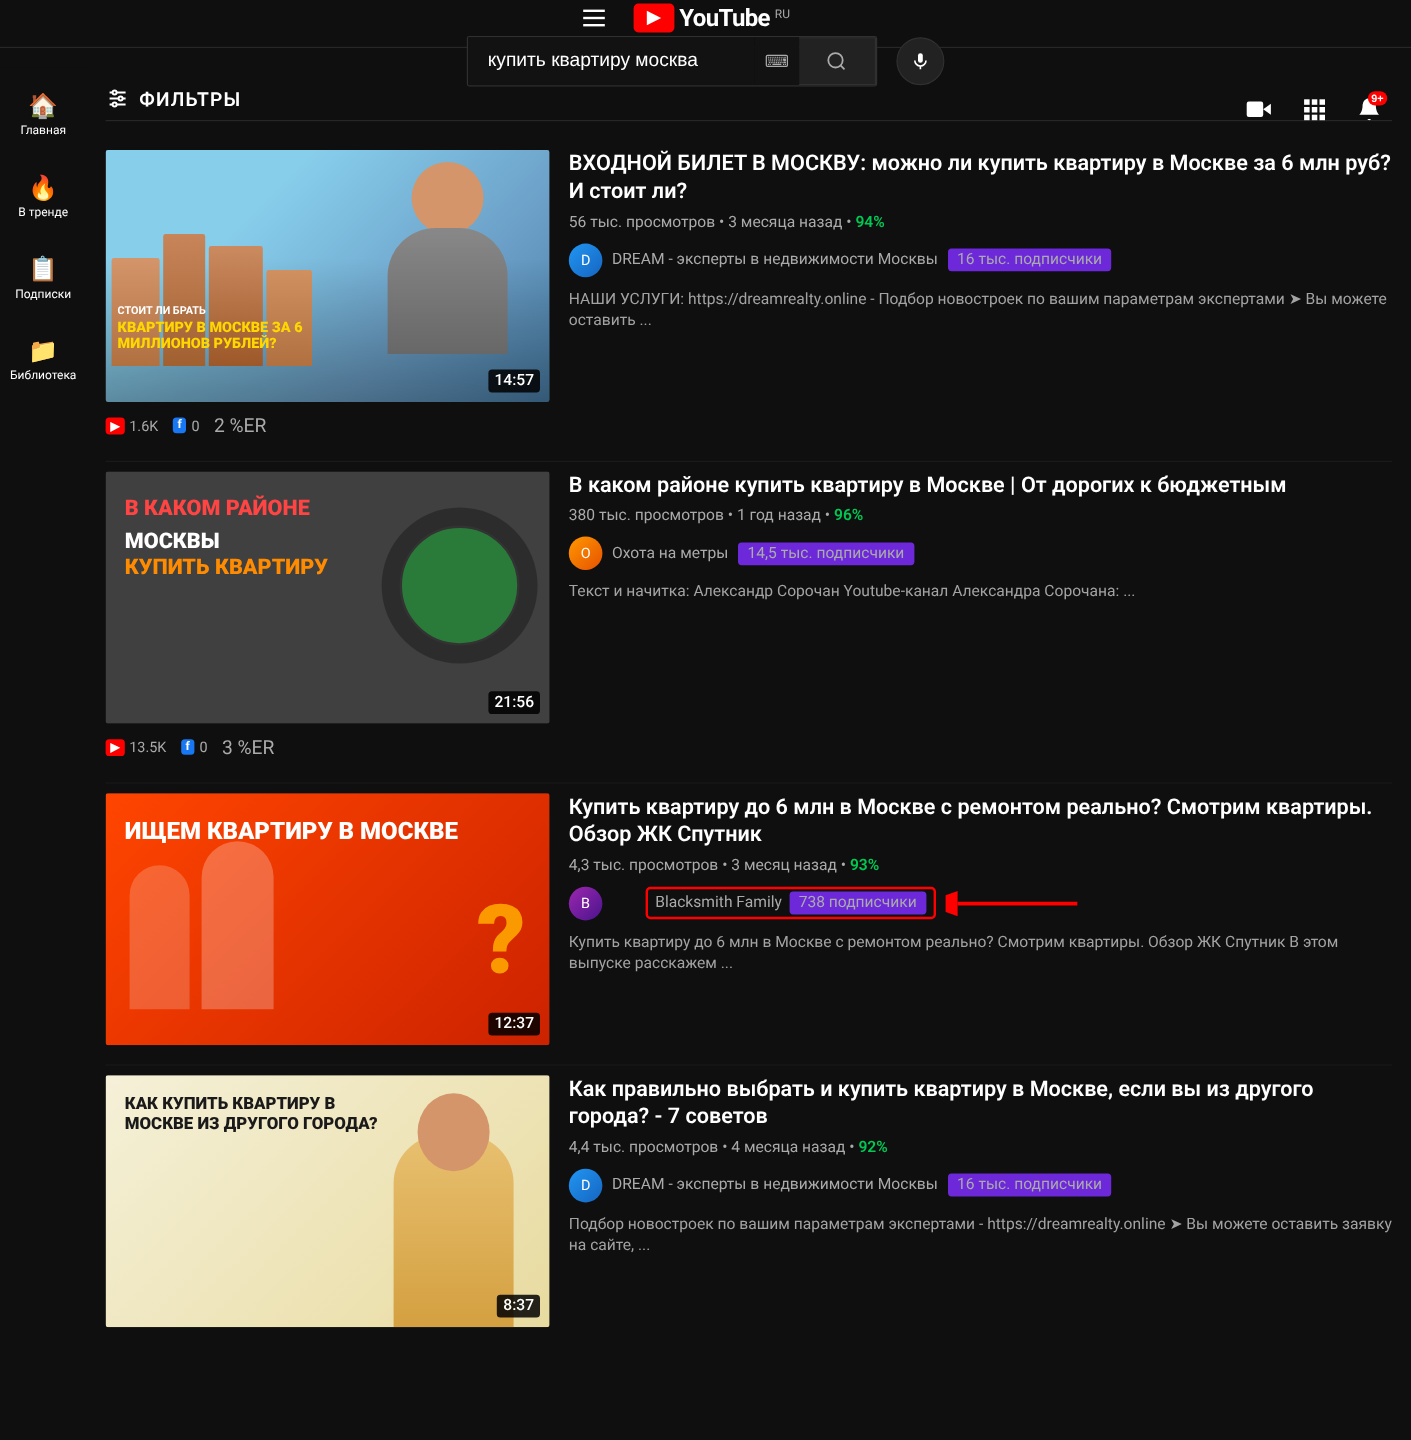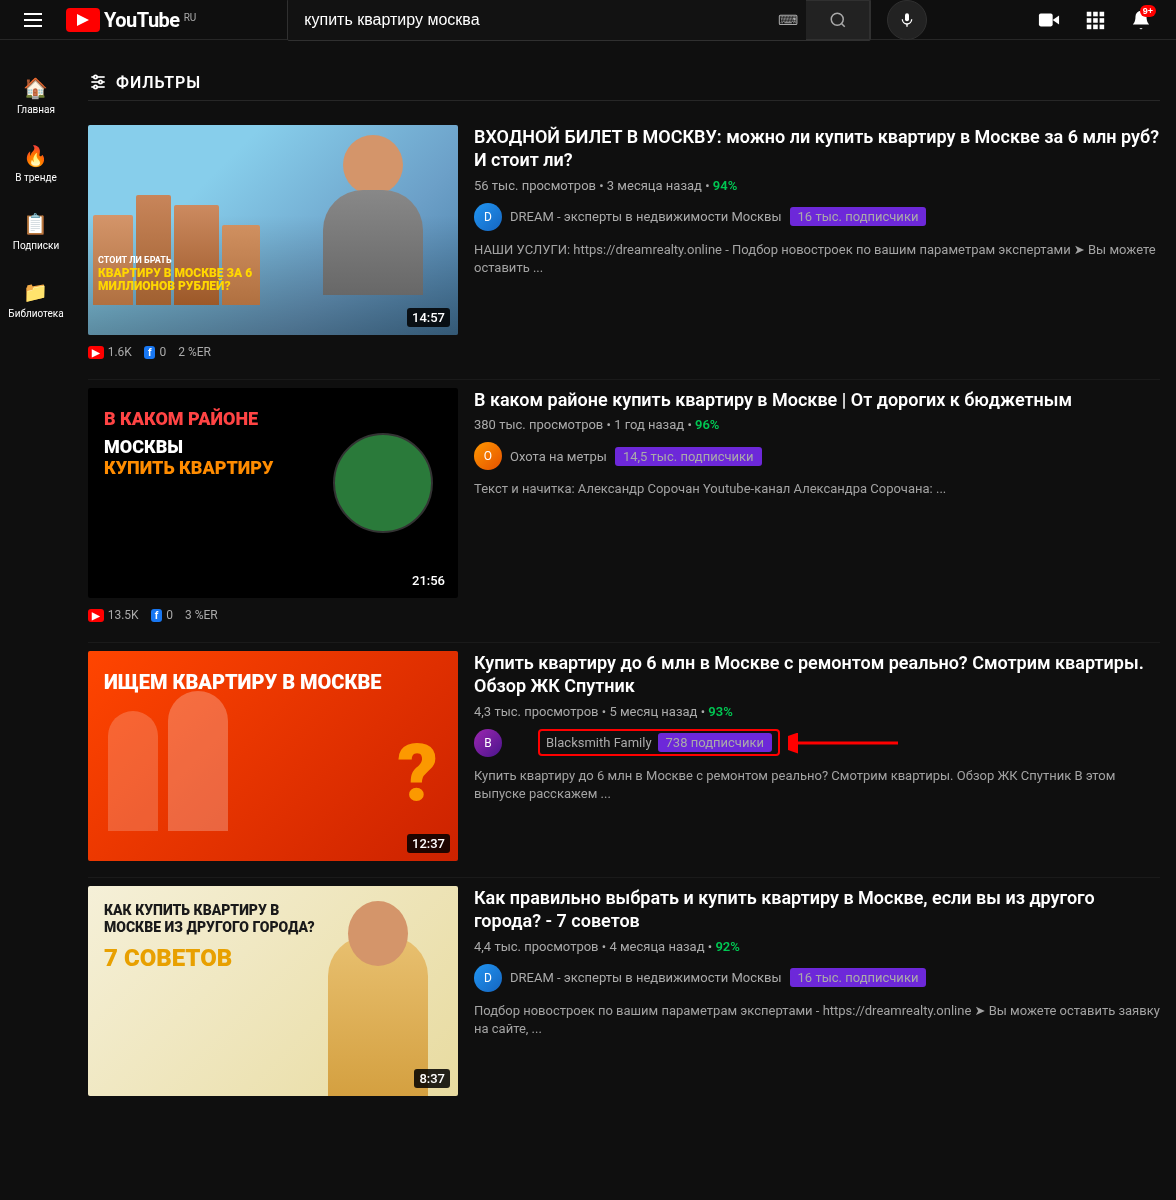--- a/index.html
+++ b/index.html
@@ -18,20 +18,21 @@
       top: 0;
       left: 0;
       width: 1176px;
       height: 40px;
       background: #0f0f0f;
       display: flex;
       align-items: center;
       padding: 0 16px;
       z-index: 100;
       border-bottom: 1px solid #272727;
+      flex-direction: column;
     }
     .header-left {
       display: flex;
       align-items: center;
       gap: 16px;
       min-width: 220px;
     }
     .hamburger-btn {
       background: none;
       border: none;
@@ -307,21 +308,21 @@
     .stat-fb-icon {
       background: #1877f2;
       border-radius: 3px;
       padding: 1px 4px;
       color: #fff;
       font-size: 10px;
       font-weight: 700;
     }
     .stat-er {
       color: #aaa;
-      font-size: 12px;
+      font-size: 16px;
     }
 
     
     .video-info {
       flex: 1;
       display: flex;
       flex-direction: column;
       gap: 4px;
     }
     .video-title {
@@ -391,21 +392,21 @@
     .thumb1-bg {
       width: 100%;
       height: 100%;
       background: linear-gradient(135deg, #87ceeb 30%, #6ca0c8 70%, #4a7fa8 100%);
       position: relative;
       overflow: hidden;
     }
     .thumb2-bg {
       width: 100%;
       height: 100%;
-      background: #000000;
+      background: #404040;
       position: relative;
       overflow: hidden;
     }
     .thumb2-text {
       position: absolute;
       top: 20px;
       left: 16px;
       right: 80px;
     }
     .thumb2-red-text {
@@ -687,21 +688,21 @@
               <div class="thumb3-white-text">ИЩЕМ КВАРТИРУ В МОСКВЕ</div>
             </div>
           </div>
           <span class="duration-badge">12:37</span>
         </div>
         <div class="video-info">
           <div class="video-title">Купить квартиру до 6 млн в Москве с ремонтом реально? Смотрим квартиры. Обзор ЖК Спутник</div>
           <div class="video-meta">
             <span>4,3 тыс. просмотров</span>
             <span> • </span>
-            <span>5 месяц назад</span>
+            <span>3 месяц назад</span>
             <span> • </span>
             <span class="rating-badge">93%</span>
           </div>
 
           <div style="display:flex;align-items:center;gap:8px;margin-top:6px;">
             <div class="channel-avatar channel-avatar-bs">B</div>
             <div style="border:2px solid #ff0000;border-radius:4px;padding:2px 6px;display:flex;align-items:center;gap:6px;margin-left:28px;">
               <span class="channel-name">Blacksmith Family</span>
               <span class="subscriber-badge">738 подписчики</span>
             </div>
@@ -724,21 +725,20 @@
       <div class="video-row">
         <div class="thumbnail-container">
           <div class="thumb4-bg">
 
             <div style="position:absolute;right:0;bottom:0;width:160px;height:200px;overflow:hidden;">
               <div style="position:absolute;bottom:0;left:30px;width:100px;height:160px;background:linear-gradient(180deg,#e8c070 0%,#d4a040 100%);border-radius:40px 40px 0 0;"></div>
               <div style="position:absolute;bottom:130px;left:50px;width:60px;height:65px;border-radius:50%;background:#d4956a;"></div>
             </div>
             <div class="thumb4-text">
               <div style="font-size:14px;font-weight:900;color:#1a1a1a;text-transform:uppercase;line-height:1.2;">КАК КУПИТЬ КВАРТИРУ В МОСКВЕ ИЗ ДРУГОГО ГОРОДА?</div>
-              <div style="font-size:24px;font-weight:900;color:#e8a000;text-transform:uppercase;line-height:1.2;margin-top:8px;">7 СОВЕТОВ</div>
             </div>
           </div>
           <span class="duration-badge">8:37</span>
         </div>
         <div class="video-info">
           <div class="video-title">Как правильно выбрать и купить квартиру в Москве, если вы из другого города? - 7 советов</div>
           <div class="video-meta">
             <span>4,4 тыс. просмотров</span>
             <span> • </span>
             <span>4 месяца назад</span>

